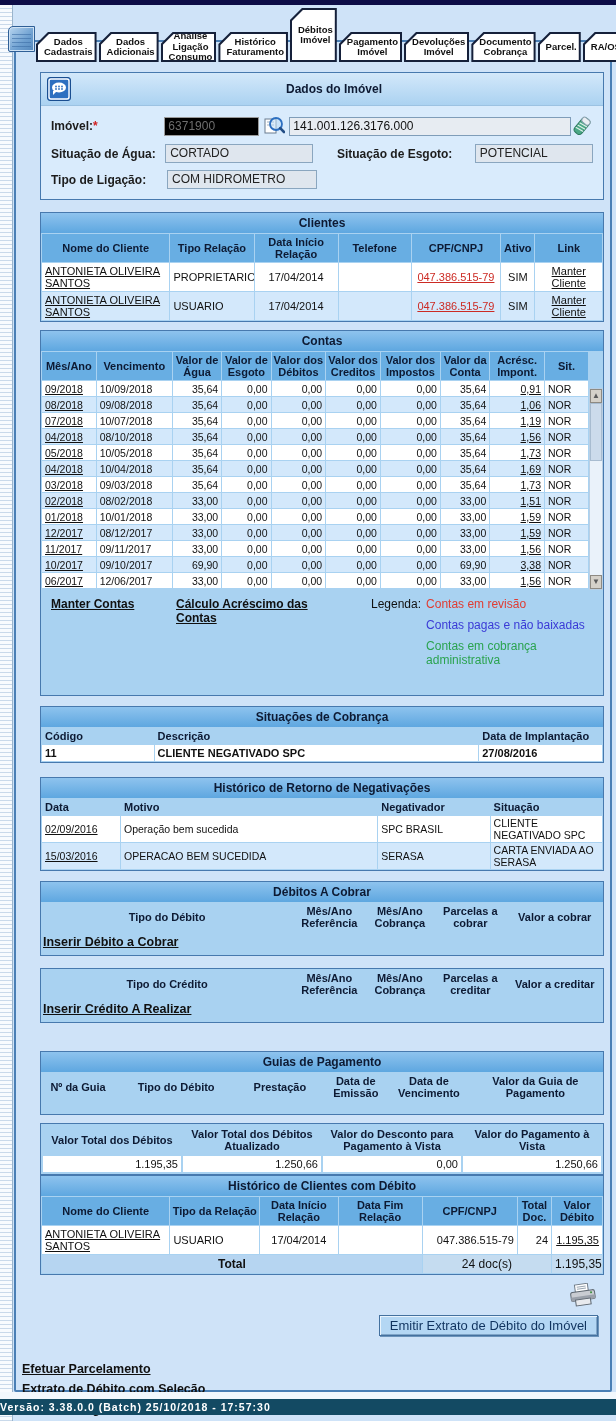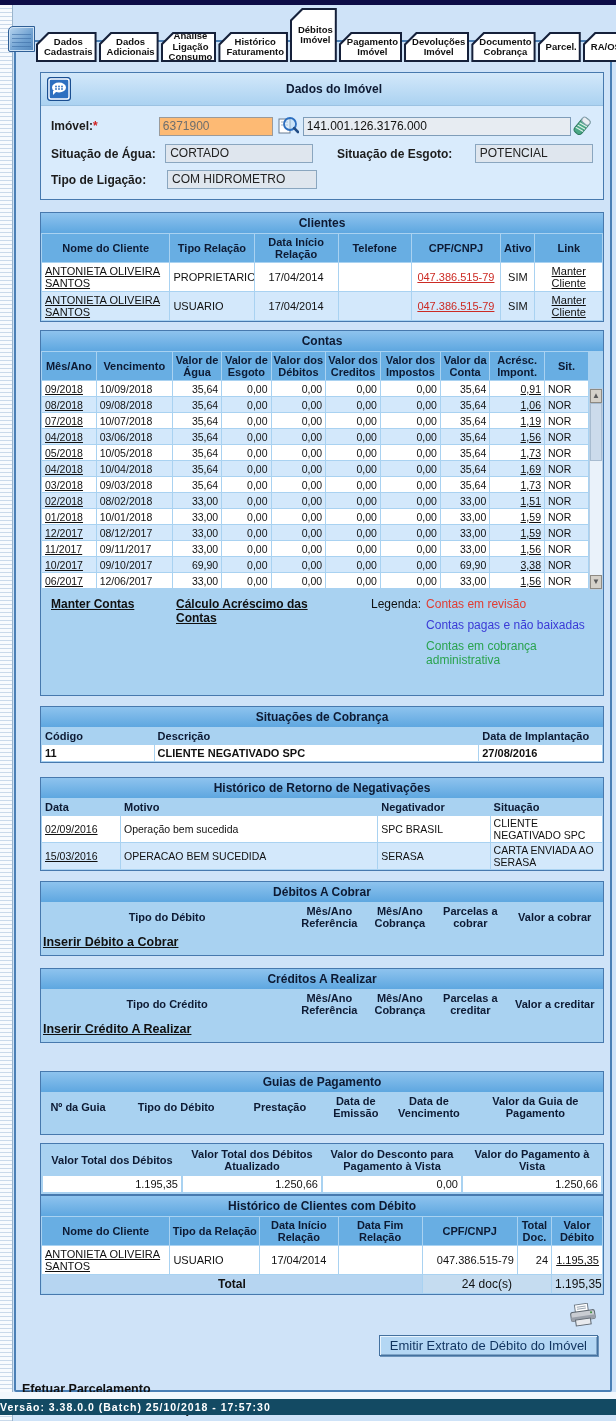--- a/index.html
+++ b/index.html
@@ -57,21 +57,21 @@
   
   .di-title { background:linear-gradient(#d3e8fa,#abd2f1); display:flex; align-items:center; padding:4px 6px; }
   .di-title .t { flex:1; text-align:center; font-weight:bold; font-size:12px; color:#0d1a33; }
   .di-body { background:#d9ebfc; padding:9px 10px 10px; border-top:1px solid #9cc2e2; }
   .frow { display:flex; align-items:center; margin-bottom:7px; }
   .frow:last-child { margin-bottom:0; }
   .flabel { width:116px; font-weight:bold; font-size:12px; color:#1c1c1c; }
   .flabel .req { color:#d02020; }
   .inp { border:1px solid #7f9db9; background:#e7ecf2; height:19px; font-size:12px; padding:0 3px;
     font-family:"Liberation Sans",sans-serif; color:#111; }
-  .inp.gray { background:#fdba74; color:#6e6e6e; border:1px solid #9a9a9a; width:114px; }
+  .inp.gray { background:#000000; color:#6e6e6e; border:1px solid #9a9a9a; width:95px; }
   .inp.wide { width:288px; }
   .vbox { border:1px solid #8aa6bf; background:#dfe6ee; height:19px; font-size:12px; padding:1px 4px;
     width:150px; color:#222; }
   .vbox.mid { width:120px; }
   .flabel2 { width:140px; font-weight:bold; font-size:12px; margin-left:24px; color:#1c1c1c; }
   
   table.tbl { width:100%; border-collapse:separate; border-spacing:1px; table-layout:fixed; }
   .tbl th { background:#68aee3; font-size:11px; font-weight:bold; color:#0d1a33; padding:2px 2px; text-align:center; }
   .tbl td { background:#fff; font-size:11px; padding:2px 3px; overflow:hidden; }
   .tbl tr:nth-child(even) td { background:#d3e8fb; }
@@ -300,21 +300,21 @@
                   <td class="num">0,00</td>
                   <td class="num">0,00</td>
                   <td class="num">0,00</td>
                   <td class="num">0,00</td>
                   <td class="num">35,64</td>
                   <td class="lnk num"><a>1,19</a></td>
                   <td>NOR</td>
                 </tr>
                 <tr>
                   <td class="lnk"><a>04/2018</a></td>
-                  <td>03/06/2018</td>
+                  <td>08/10/2018</td>
                   <td class="num">35,64</td>
                   <td class="num">0,00</td>
                   <td class="num">0,00</td>
                   <td class="num">0,00</td>
                   <td class="num">0,00</td>
                   <td class="num">35,64</td>
                   <td class="lnk num"><a>1,56</a></td>
                   <td>NOR</td>
                 </tr>
                 <tr>
@@ -533,21 +533,20 @@
           <th>Valor a cobrar</th>
         </tr>
           </thead>
       </table>
       <span class="blink ins-link">Inserir Débito a Cobrar</span>
     </div>
 
     <div class="gap12"></div>
 
     <div class="panel">
-      <div class="sect-title">Créditos A Realizar</div>
       <table class="tbl hdr-only">
         <colgroup>
             <col style="width:45%">
             <col style="width:13%">
             <col style="width:12%">
             <col style="width:13%">
             <col style="width:17%">
           </colgroup>
         <thead>
             <tr>

